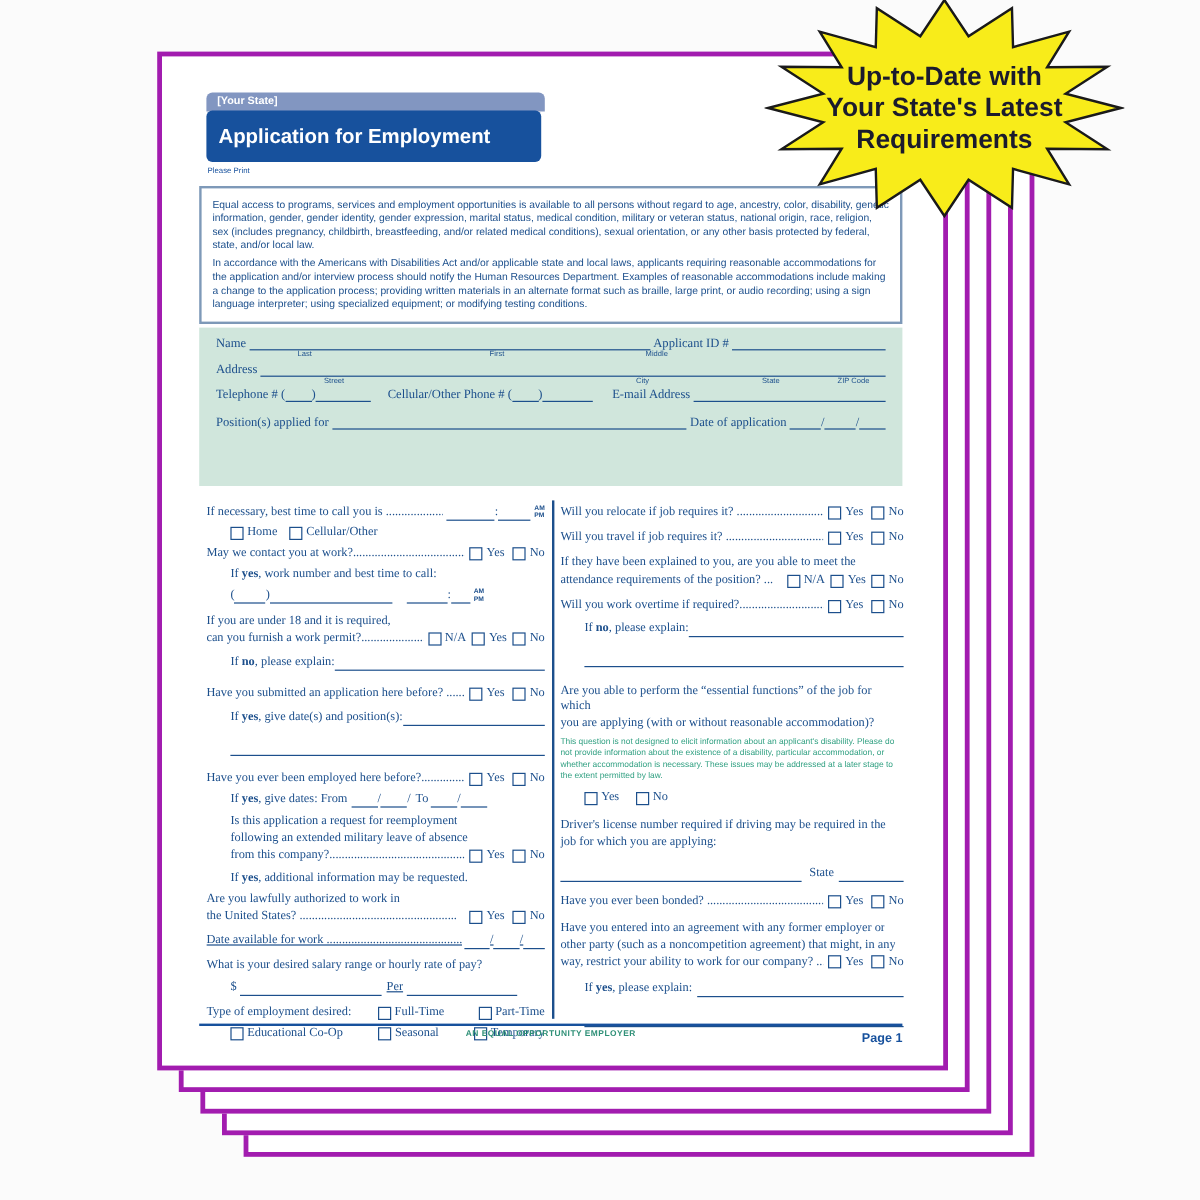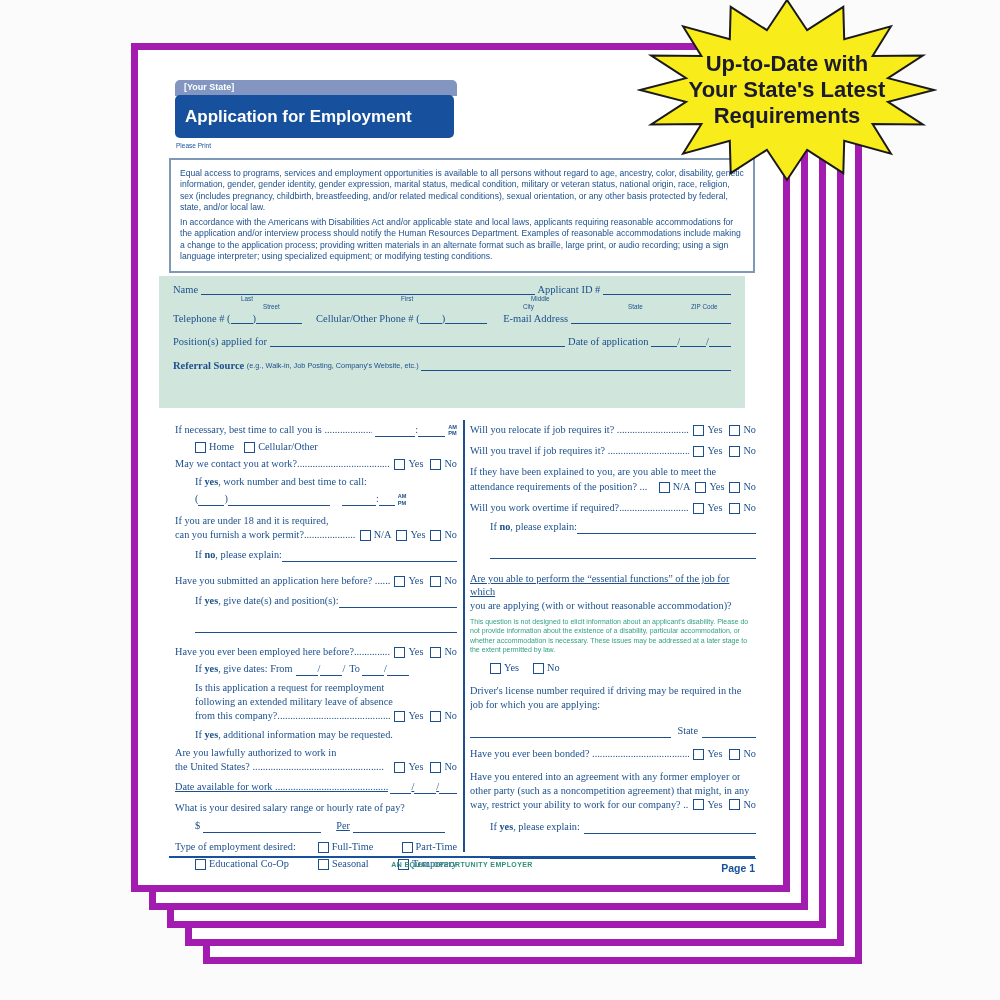--- a/index.html
+++ b/index.html
@@ -1,35 +1,35 @@
 <!DOCTYPE html>
 <html><head>
 <meta charset="utf-8">
 <style>
   html,body{margin:0;padding:0;background:#fbfbfb;}
   .canvas{position:relative;width:1000px;height:1000px;background:#fbfbfb;overflow:hidden;
           font-family:"Liberation Serif", serif;color:#1c4f8c;}
-  .page{position:absolute;width:659px;height:849px;background:#ffffff;border:7px solid #a21caf;box-sizing:border-box;}
+  .page{position:absolute;width:659px;height:849px;background:#ffffff;border:4px solid #a21caf;box-sizing:border-box;}
   .sans{font-family:"Liberation Sans", sans-serif;}
   
   .state-bar{position:absolute;left:37px;top:30px;width:282px;height:16px;background:#8296c1;
              border-radius:5px 5px 0 0;color:#fff;font-family:"Liberation Sans",sans-serif;
              font-weight:bold;font-size:9px;line-height:15px;padding-left:9px;box-sizing:border-box;}
   .title-bar{position:absolute;left:37px;top:45px;width:279px;height:43px;background:#17519d;
              border-radius:5px;color:#fff;font-family:"Liberation Sans",sans-serif;font-weight:bold;
              font-size:17px;line-height:43px;padding-left:10px;box-sizing:border-box;}
   .please-print{position:absolute;left:38px;top:92px;font-family:"Liberation Sans",sans-serif;
              font-size:6.5px;color:#17519d;}
   
   .notice{position:absolute;left:31px;top:108px;width:586px;box-sizing:border-box;
           border:2px solid #7e99b8;padding:5px 9px 6px 9px;
           font-family:"Liberation Sans",sans-serif;font-size:8.6px;line-height:1.33;color:#1c4f8c;}
   .notice p{margin:3px 0 3px 0;text-align:left;}
   
-  .panel{position:absolute;left:21px;top:226px;width:586px;height:132px;background:#d0e6dc;
+  .panel{position:absolute;left:31px;top:226px;width:586px;height:132px;background:#d0e6dc;
          box-sizing:border-box;padding:8px 14px 6px 14px;font-size:10.5px;color:#1c4f8c;}
   .prow{display:flex;align-items:flex-end;white-space:nowrap;}
   .subrow{position:relative;height:8px;font-family:"Liberation Sans",sans-serif;font-size:6.3px;}
   .subrow span{position:absolute;top:0;}
   .ul{display:inline-block;border-bottom:1px solid #1c4f8c;height:11px;box-sizing:border-box;}
   .grow{flex:1 1 auto;}
   .lbl{white-space:nowrap;}
   
   .col{position:absolute;top:368px;font-size:10.3px;line-height:1.25;}
   .col-left{left:37px;width:282px;}
@@ -85,20 +85,24 @@
         <span class="lbl">Name</span>&nbsp;
         <span class="ul grow"></span>&nbsp;
         <span class="lbl">Applicant ID #</span>&nbsp;
         <span class="ul" style="width:128px;"></span>
       </div>
       <div class="subrow">
         <span style="left:68px;">Last</span>
         <span style="left:228px;">First</span>
         <span style="left:358px;">Middle</span>
       </div>
+      <div class="prow" style="margin-top:3px;">
+        <span class="lbl">Address</span>&nbsp;
+        <span class="ul grow"></span>
+      </div>
       <div class="subrow">
         <span style="left:90px;">Street</span>
         <span style="left:350px;">City</span>
         <span style="left:455px;">State</span>
         <span style="left:518px;">ZIP Code</span>
       </div>
       <div class="prow" style="margin-top:2px;">
         <span class="lbl">Telephone #</span>&nbsp;
         <span>(</span><span class="ul" style="width:22px;"></span><span>)</span><span class="ul" style="width:46px;"></span>
         <span style="width:14px;"></span>
@@ -106,25 +110,20 @@
         <span>(</span><span class="ul" style="width:22px;"></span><span>)</span><span class="ul" style="width:42px;"></span>
         <span style="width:16px;"></span>
         <span class="lbl">E-mail Address</span>&nbsp;
         <span class="ul grow"></span>
       </div>
       <div class="prow" style="margin-top:12px;">
         <span class="lbl">Position(s) applied for</span>&nbsp;
         <span class="ul grow"></span>&nbsp;
         <span class="lbl">Date of application</span>&nbsp;
         <span class="ul" style="width:26px;"></span><span>/</span><span class="ul" style="width:26px;"></span><span>/</span><span class="ul" style="width:22px;"></span>
-      </div>
-      <div class="prow" style="margin-top:13px;">
-        <b class="lbl">Referral Source</b>&nbsp;
-        <span class="lbl sans" style="font-size:7.3px;padding-bottom:1px;">(e.g., Walk-in, Job Posting, Company's Website, etc.)</span>&nbsp;
-        <span class="ul grow"></span>
       </div>
     </div>
 
     <div class="vdiv"></div>
 
     <div class="col col-left">
       <div class="q" style="margin-top:6px;">
         <span class="lbl">If necessary, best time to call you is .....................</span>
         <span class="ul" style="width:42px;margin-left:3px;"></span>
           <span>:</span>
@@ -288,21 +287,21 @@
           <span class="ul" style="width:22px;"></span>
           <span>/</span>
           <span class="ul" style="width:18px;"></span>
       </div>
       <div class="q" style="margin-top:8px;">
           <span class="lbl wrap">What is your desired salary range or hourly rate of pay?</span>
         </div>
       <div class="q ind" style="margin-top:5px;">
         <span>$</span>
         <span class="ul" style="width:118px;margin-left:3px;"></span>
-        <span style="margin-left:15px;text-decoration:underline;">Per</span>
+        <span style="margin-left:4px;text-decoration:underline;">Per</span>
         <span class="ul" style="width:92px;margin-left:3px;"></span>
       </div>
       <div class="q" style="margin-top:8px;">
         <span class="lbl">Type of employment desired:</span>
         <span class="opt" style="margin-left:22px;">
             <span class="cb"></span>
             <span>Full-Time</span>
           </span>
         <span class="opt" style="margin-left:auto;">
             <span class="cb"></span>
@@ -385,21 +384,21 @@
             </span>
         </span>
       </div>
       <div class="q ind" style="margin-top:6px;">
         <span class="lbl"><span>If </span><b>no</b><span>, please explain:</span></span>
         <span class="ul grow"></span>
       </div>
       <div class="q ind" style="margin-top:14px;">
         <span class="ul grow"></span>
       </div>
-      <div class="q" style="margin-top:14px;text-decoration:underline;">
+      <div class="q" style="margin-top:14px;">
           <span class="lbl wrap">Are you able to perform the “essential functions” of the job for which</span>
         </div>
       <div class="q" style="margin-top:1px;">
           <span class="lbl">you are applying (with or without reasonable accommodation)?</span>
         </div>
       <div class="note-green">This question is not designed to elicit information about an applicant's disability. Please do not provide information about the existence of a disability, particular accommodation, or whether accommodation is necessary. These issues may be addressed at a later stage to the extent permitted by law.</div>
       <div class="q ind" style="margin-top:8px;align-items:flex-start;">
         <span class="opt">
             <span class="cb"></span>
             <span>Yes</span>

